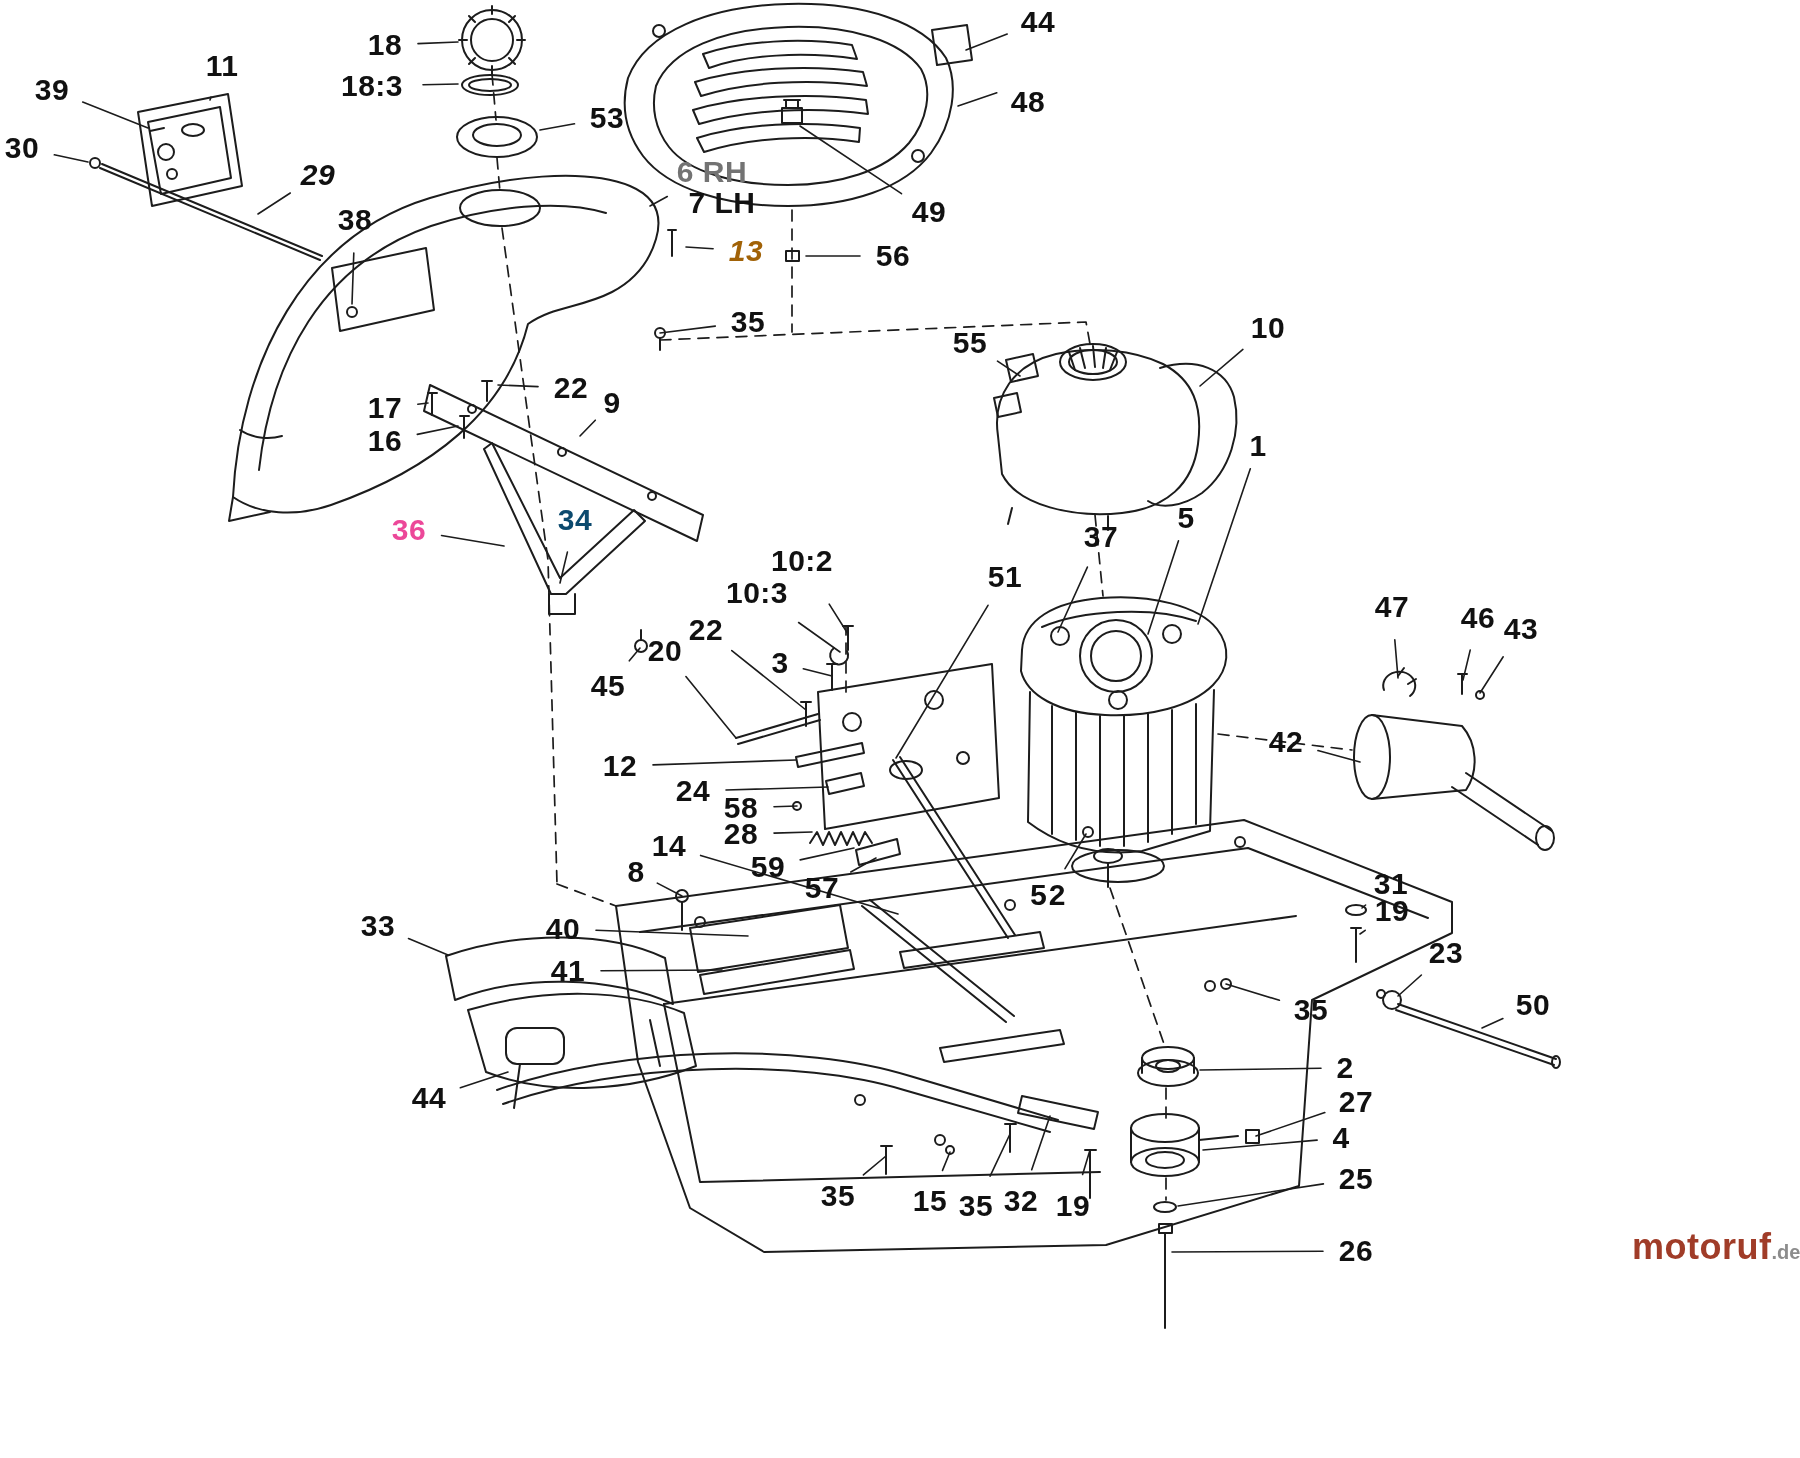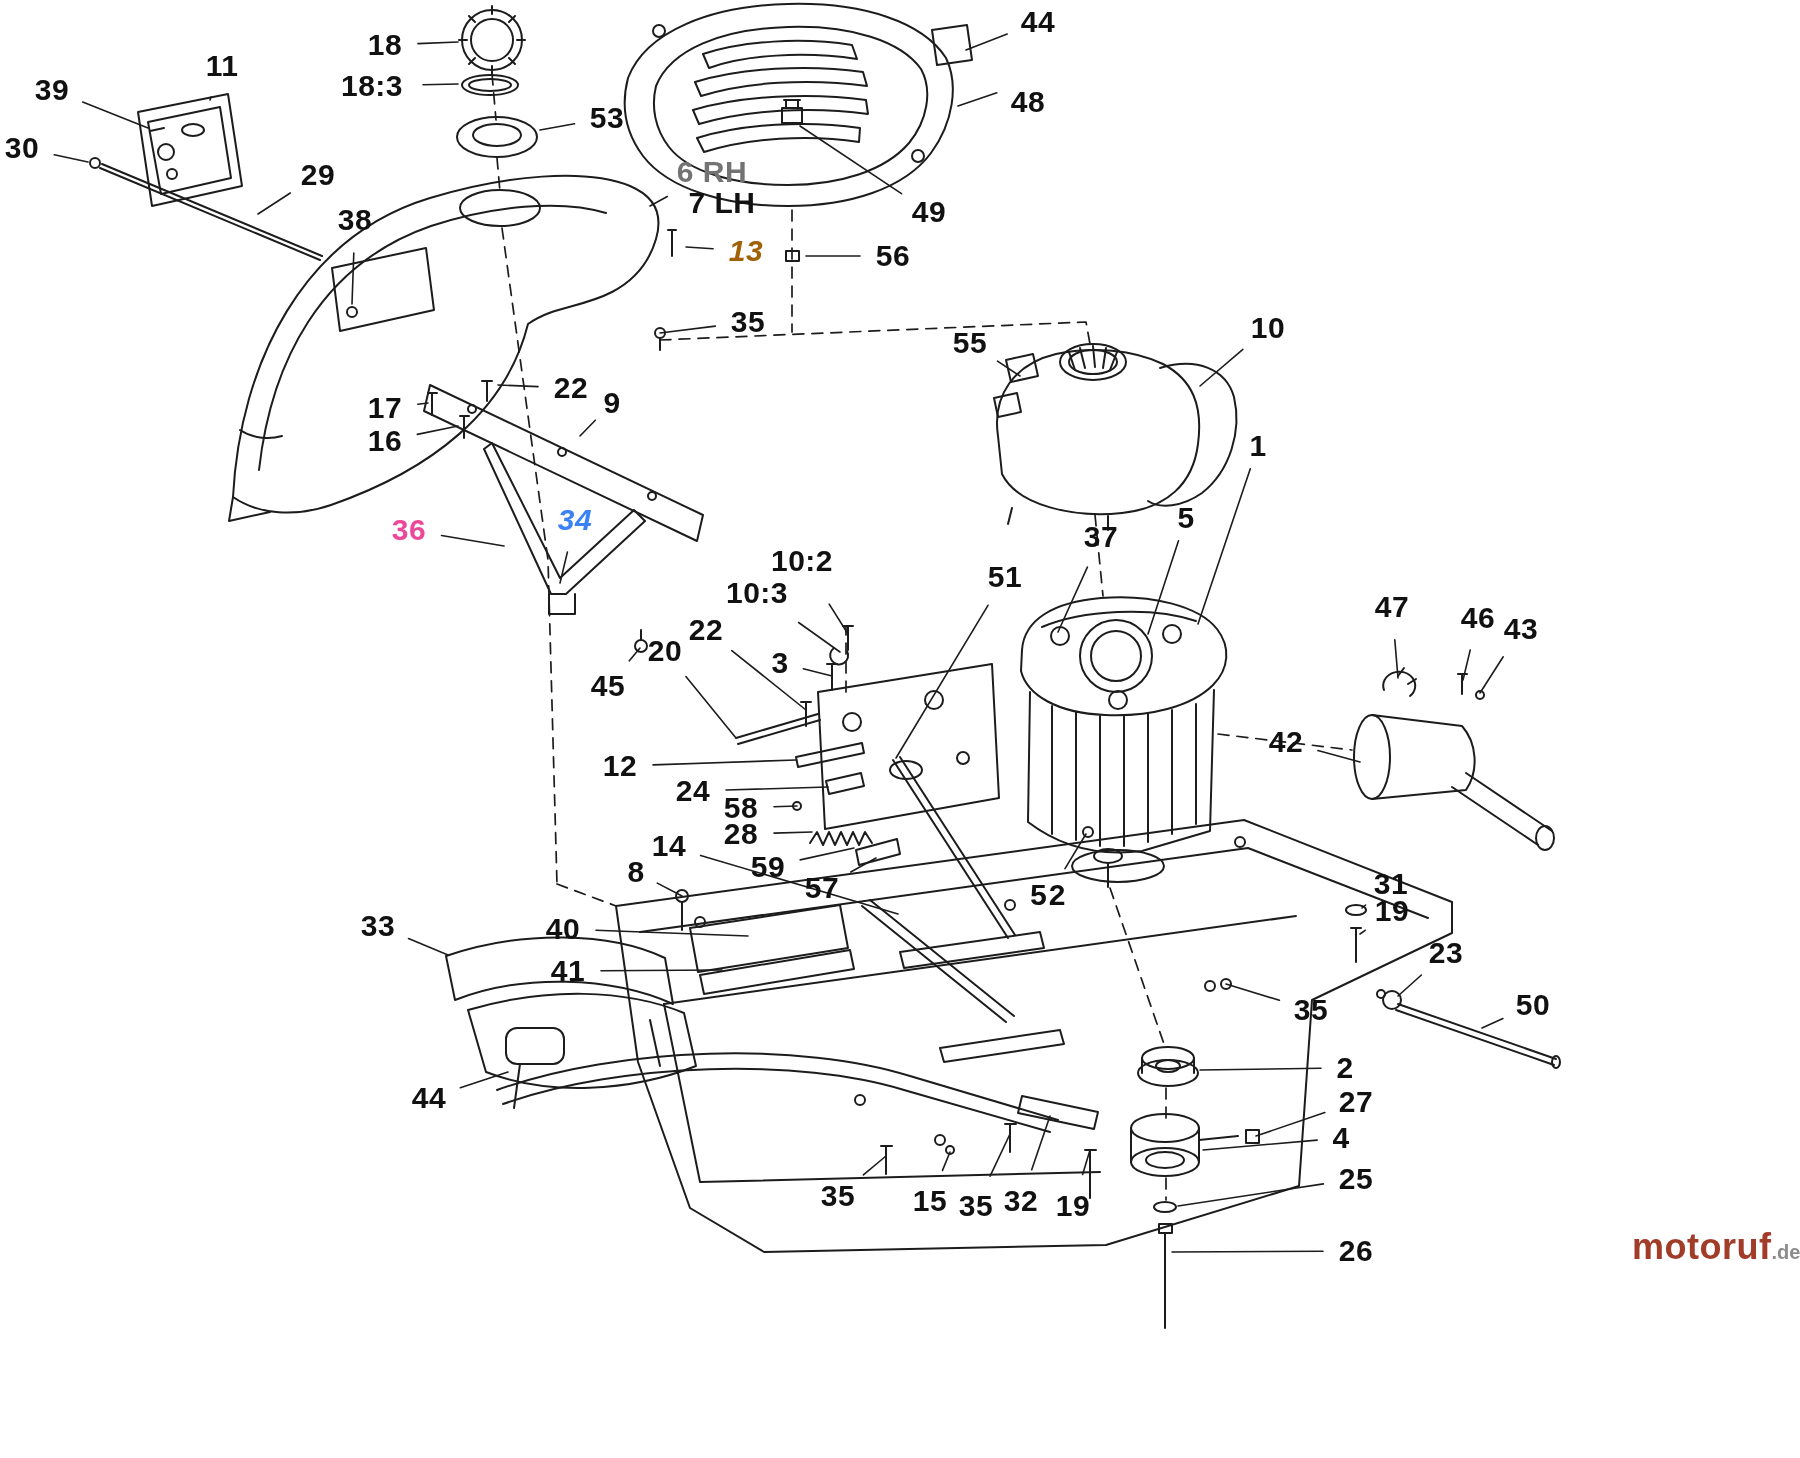--- a/index.html
+++ b/index.html
@@ -307,37 +307,37 @@
   </svg>
 
   <div id="callout-layer">
       <div class="callout" style="left: 1038px; top: 22px; color: rgb(17, 17, 17);">44</div>
       <div class="callout" style="left: 385px; top: 45px; color: rgb(17, 17, 17);">18</div>
       <div class="callout" style="left: 372px; top: 86px; color: rgb(17, 17, 17);">18:3</div>
       <div class="callout" style="left: 607px; top: 118px; color: rgb(17, 17, 17);">53</div>
       <div class="callout" style="left: 222px; top: 66px; color: rgb(17, 17, 17);">11</div>
       <div class="callout" style="left: 52px; top: 90px; color: rgb(17, 17, 17);">39</div>
       <div class="callout" style="left: 22px; top: 148px; color: rgb(17, 17, 17);">30</div>
-      <div class="callout" style="left: 318px; top: 175px; color: rgb(17, 17, 17);">29</div>
+      <div class="callout" style="left: 318px; top: 175px; color: rgb(17, 17, 17); font-style: italic;">29</div>
       <div class="callout" style="left: 355px; top: 220px; color: rgb(17, 17, 17);">38</div>
       <div class="callout" style="left: 712px; top: 172px; color: #737373;">6 RH</div>
       <div class="callout" style="left: 712px; top: 203px; color: rgb(17, 17, 17); margin-left: 10px;">7 LH</div>
       <div class="callout" style="left: 746px; top: 251px; color: #a16207; font-style: italic;">13</div>
       <div class="callout" style="left: 893px; top: 256px; color: rgb(17, 17, 17);">56</div>
       <div class="callout" style="left: 1028px; top: 82px; color: rgb(17, 17, 17); margin-top: 20px;">48</div>
       <div class="callout" style="left: 929px; top: 212px; color: rgb(17, 17, 17);">49</div>
       <div class="callout" style="left: 748px; top: 322px; color: rgb(17, 17, 17);">35</div>
       <div class="callout" style="left: 970px; top: 343px; color: rgb(17, 17, 17);">55</div>
       <div class="callout" style="left: 1268px; top: 328px; color: rgb(17, 17, 17);">10</div>
       <div class="callout" style="left: 571px; top: 388px; color: rgb(17, 17, 17);">22</div>
       <div class="callout" style="left: 612px; top: 403px; color: rgb(17, 17, 17);">9</div>
       <div class="callout" style="left: 385px; top: 408px; color: rgb(17, 17, 17);">17</div>
       <div class="callout" style="left: 385px; top: 441px; color: rgb(17, 17, 17);">16</div>
       <div class="callout" style="left: 409px; top: 530px; color: #ec4899;">36</div>
-      <div class="callout" style="left: 575px; top: 520px; color: #3b82f6; font-style: italic;">34</div>
+      <div class="callout" style="left: 575px; top: 520px; color: #0c4a6e;">34</div>
       <div class="callout" style="left: 608px; top: 686px; color: rgb(17, 17, 17);">45</div>
       <div class="callout" style="left: 665px; top: 651px; color: rgb(17, 17, 17);">20</div>
       <div class="callout" style="left: 706px; top: 630px; color: rgb(17, 17, 17);">22</div>
       <div class="callout" style="left: 780px; top: 663px; color: rgb(17, 17, 17);">3</div>
       <div class="callout" style="left: 757px; top: 593px; color: rgb(17, 17, 17);">10:3</div>
       <div class="callout" style="left: 802px; top: 561px; color: rgb(17, 17, 17);">10:2</div>
       <div class="callout" style="left: 1005px; top: 577px; color: rgb(17, 17, 17);">51</div>
       <div class="callout" style="left: 1101px; top: 537px; color: rgb(17, 17, 17);">37</div>
       <div class="callout" style="left: 1258px; top: 446px; color: rgb(17, 17, 17);">1</div>
       <div class="callout" style="left: 1186px; top: 518px; color: rgb(17, 17, 17);">5</div>

